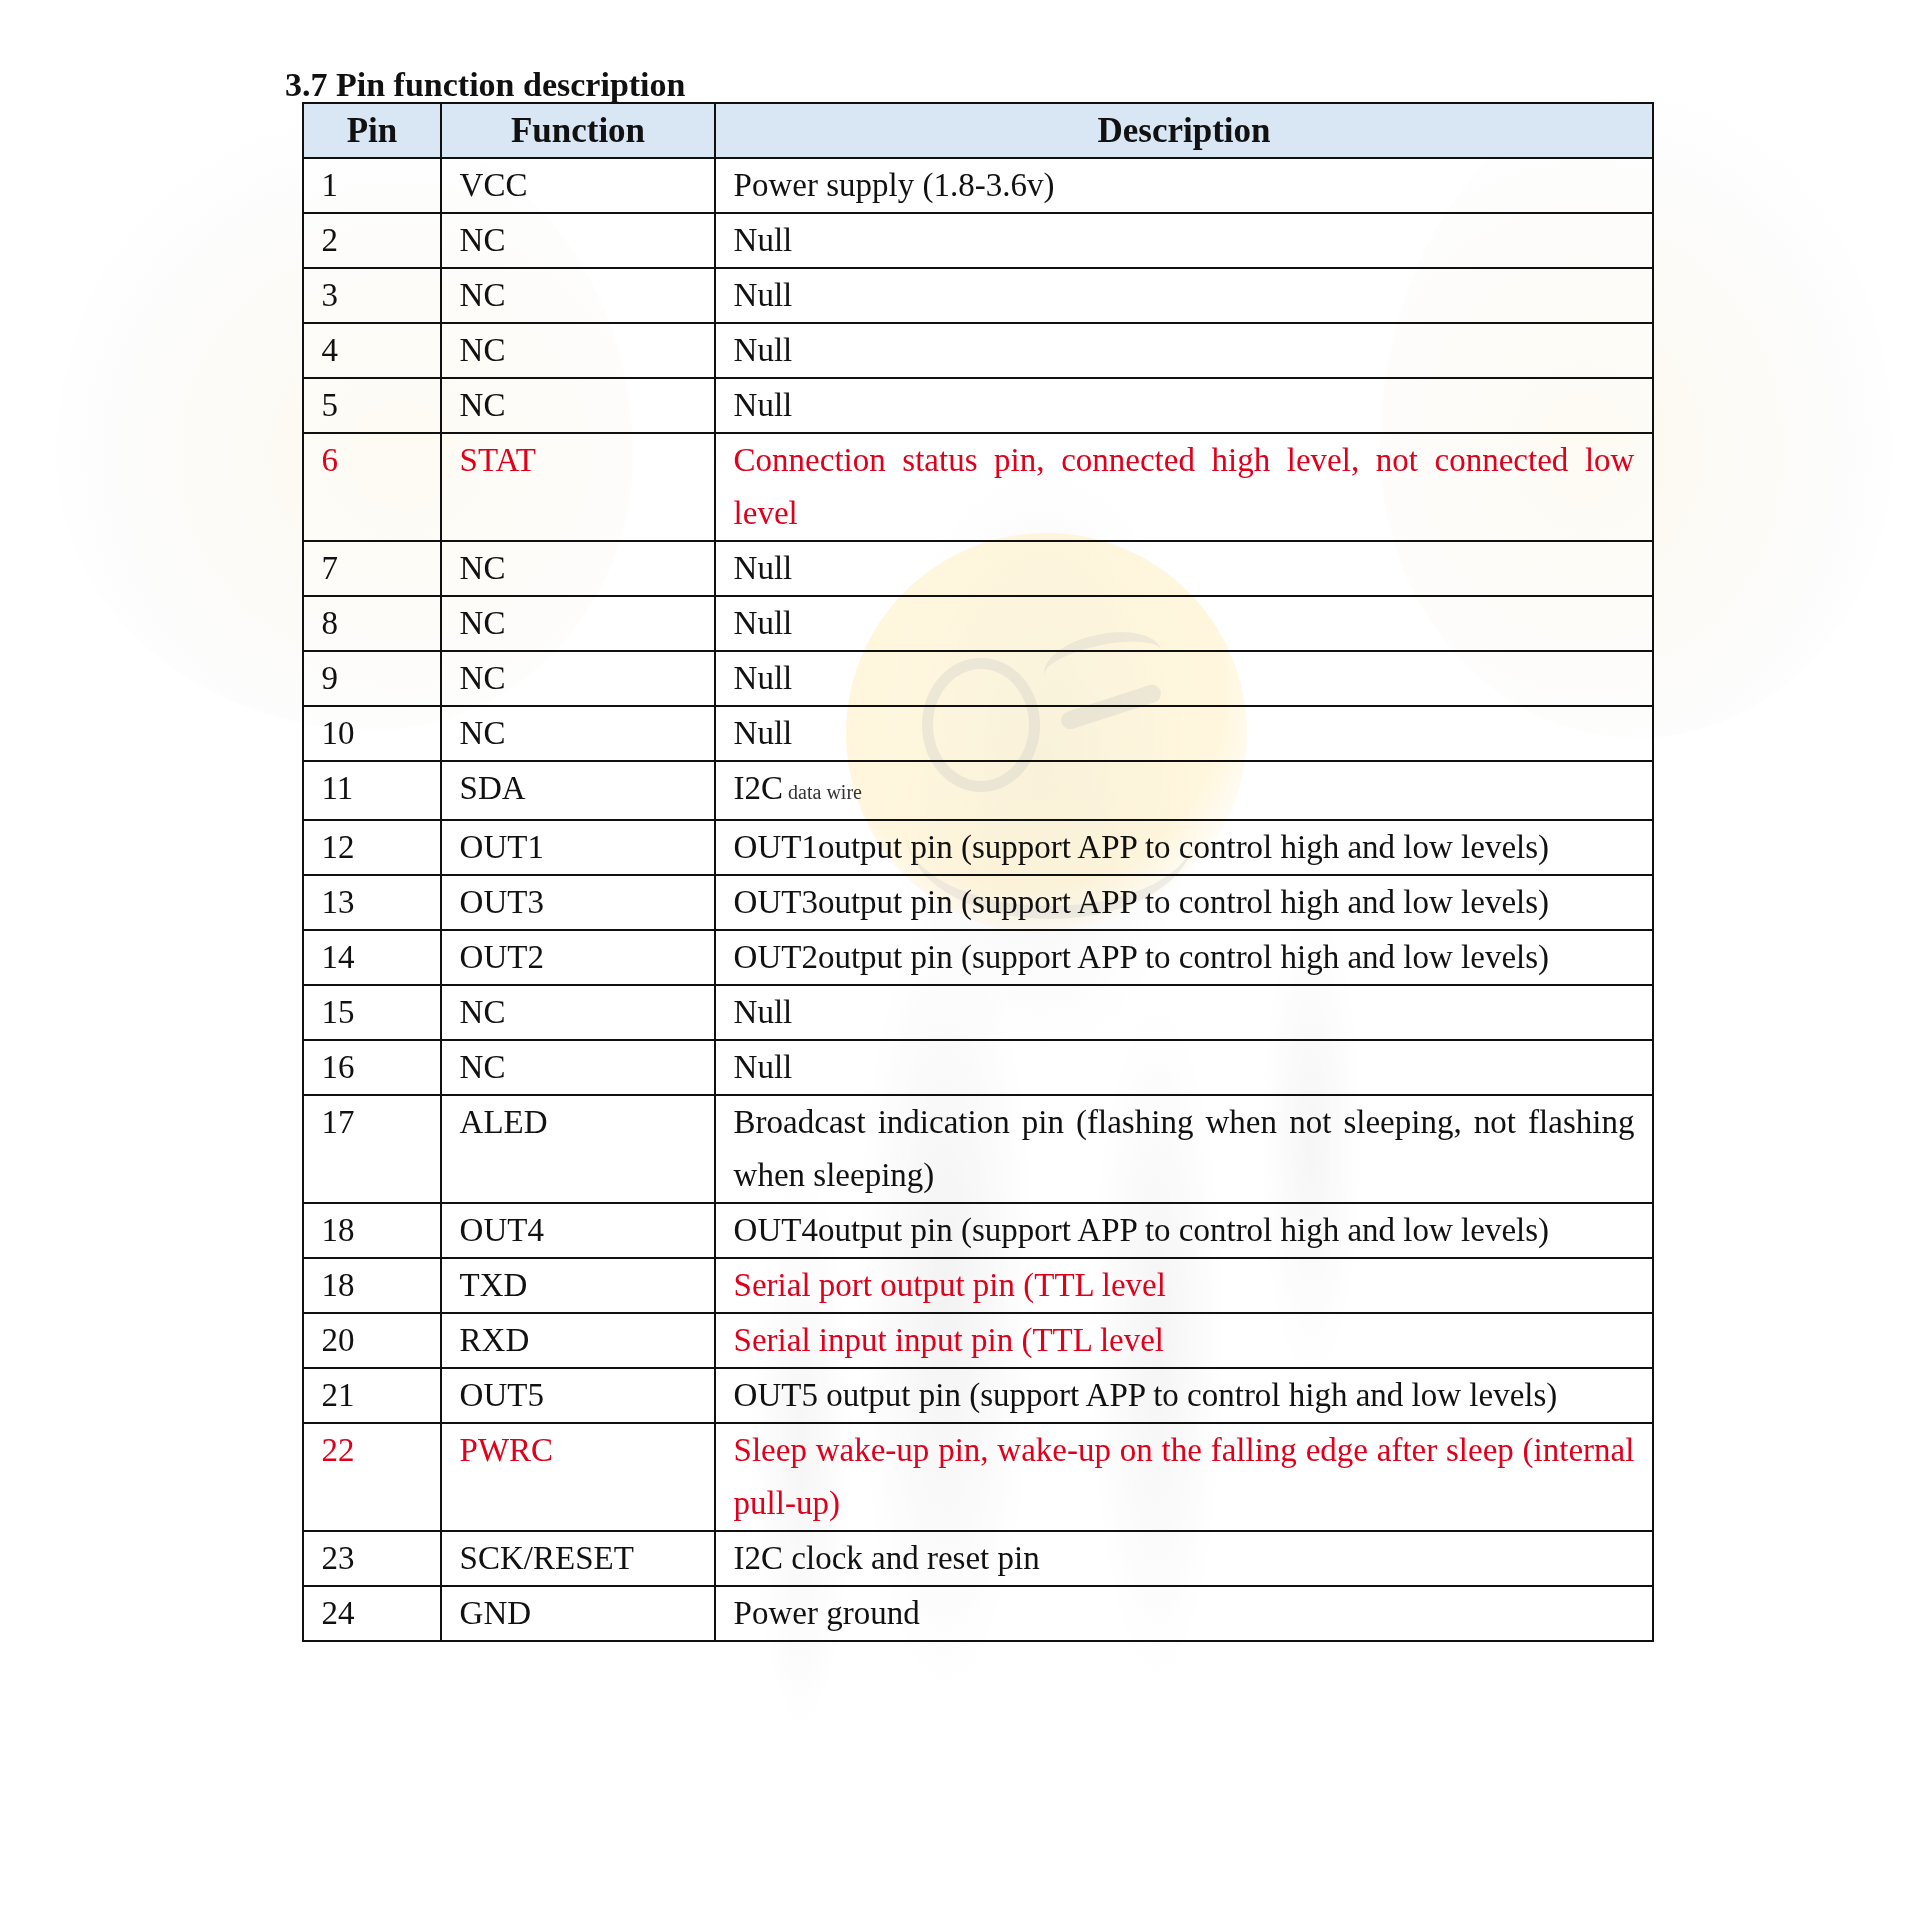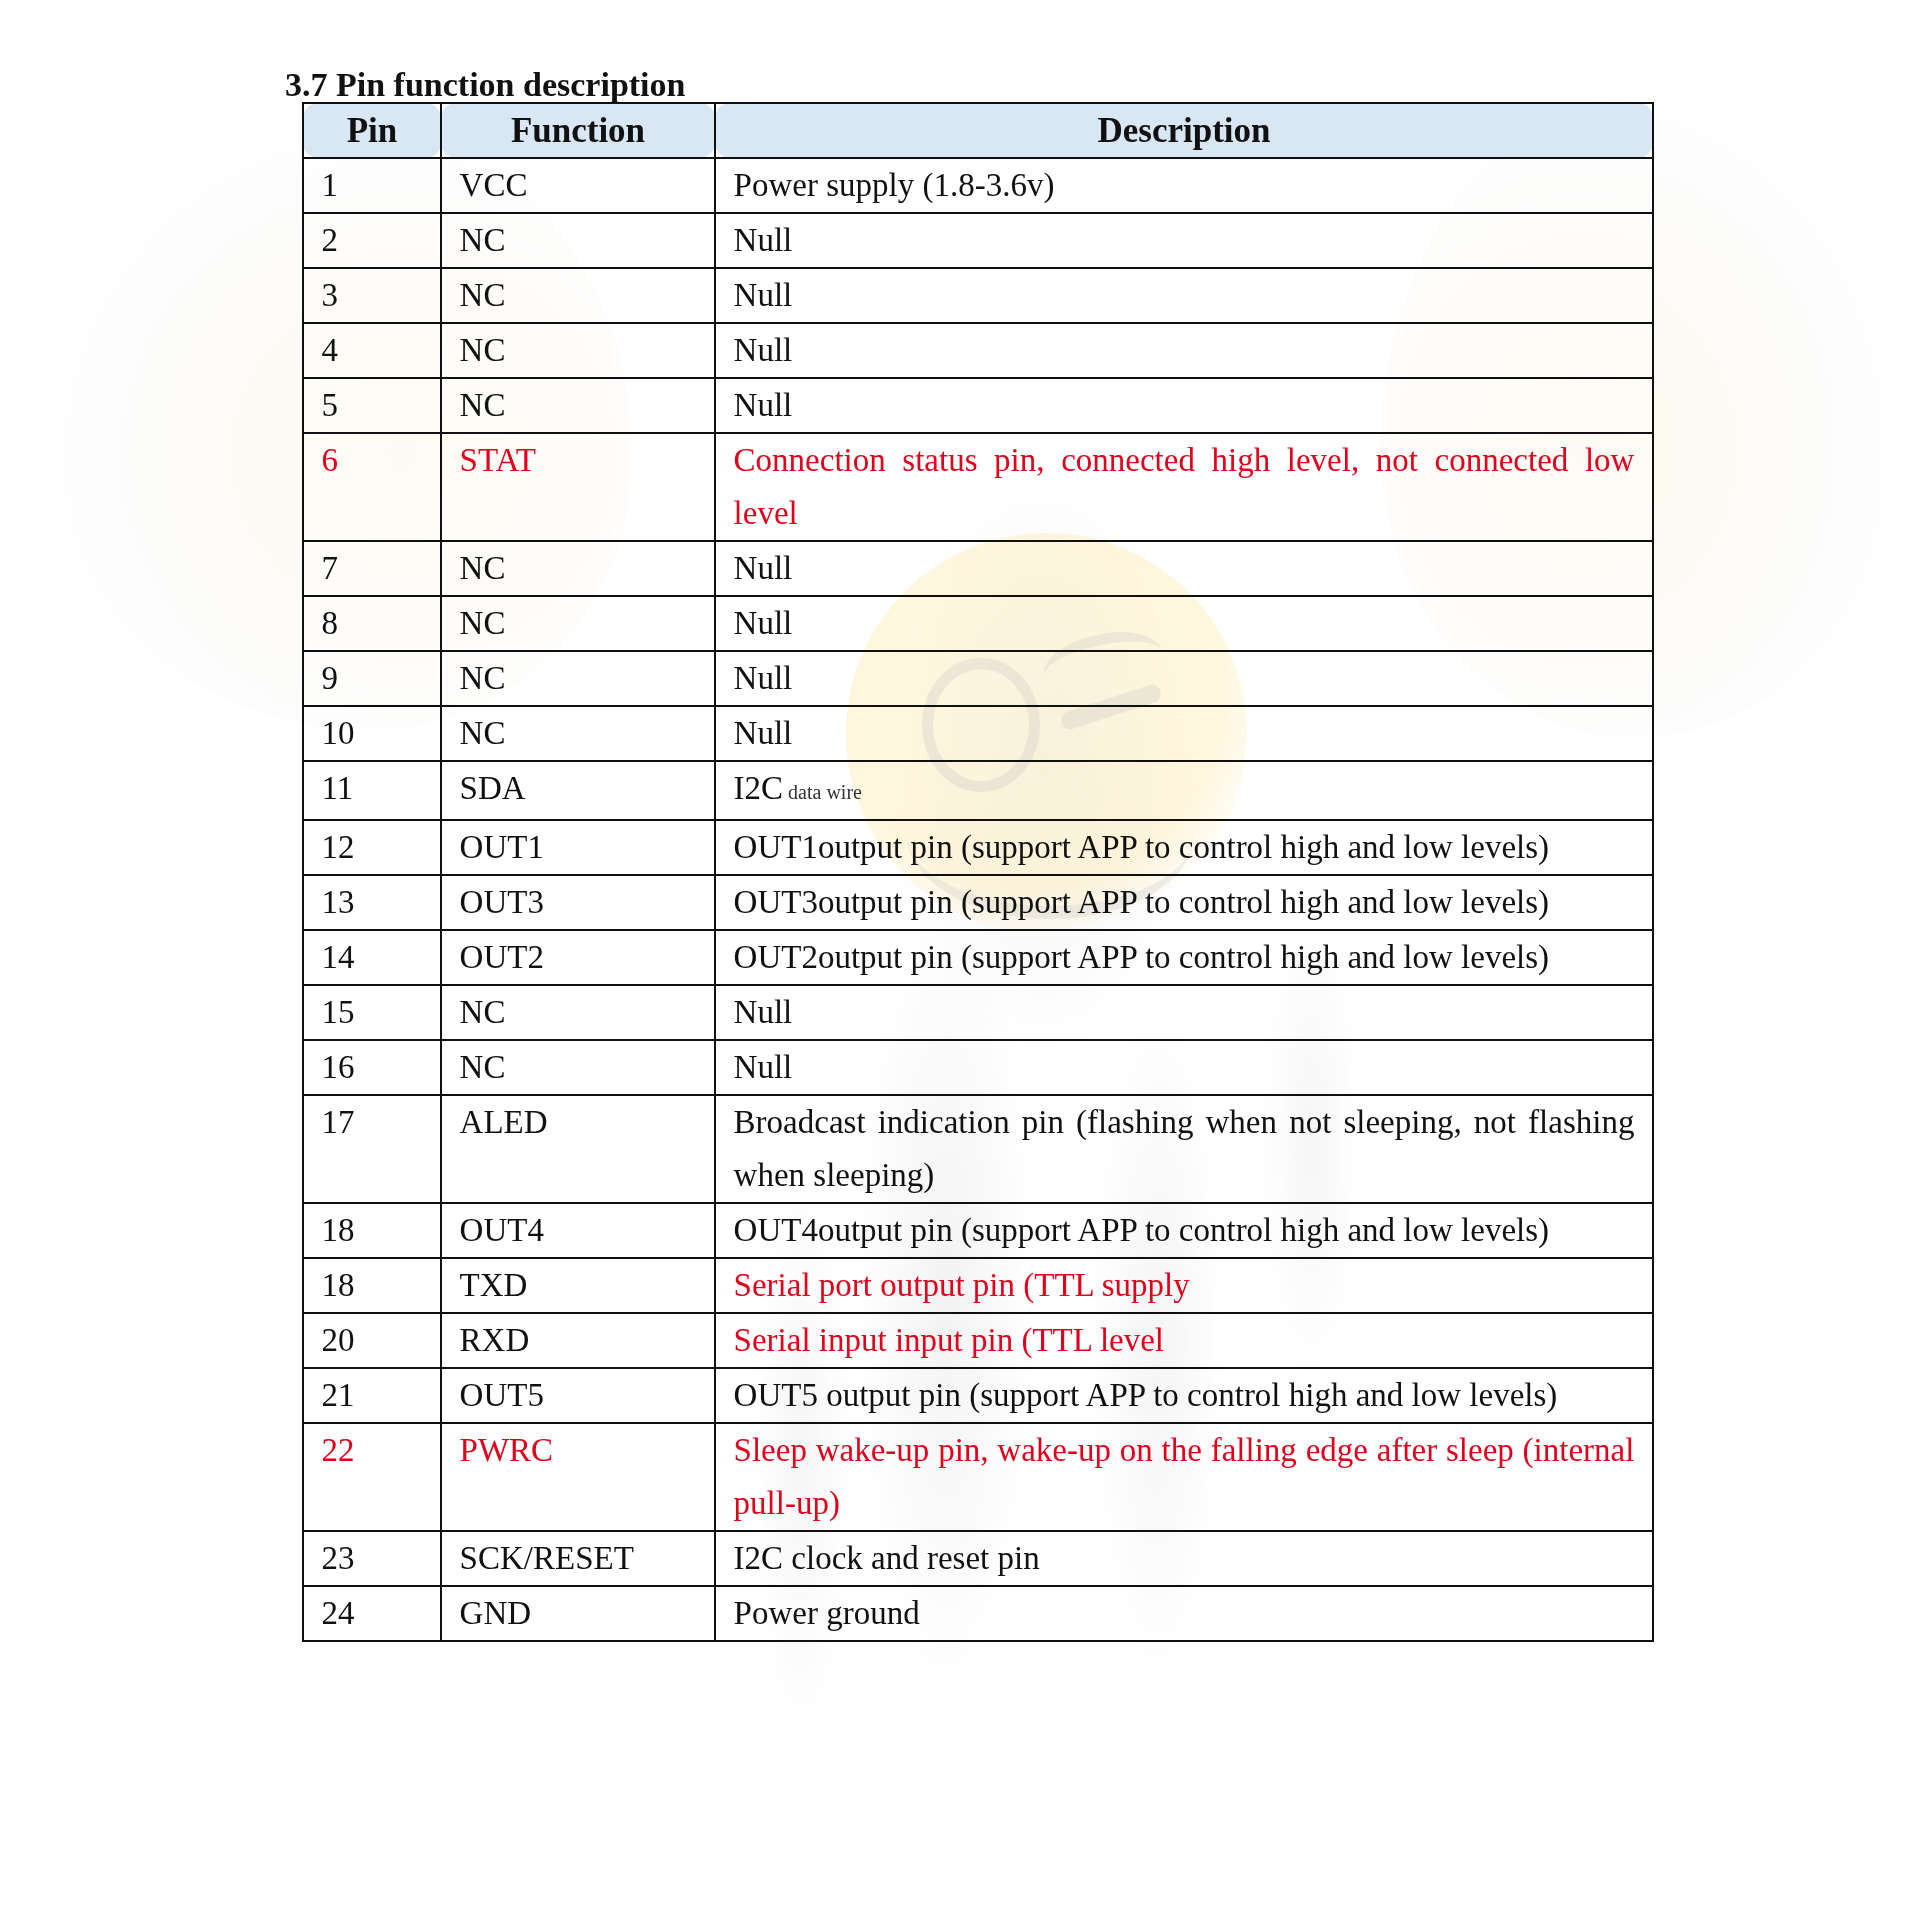--- a/index.html
+++ b/index.html
@@ -90,21 +90,20 @@
     vertical-align: top;
     padding: 0 17.6px;
     overflow: hidden;
   }
   table.pins th {
     background: rgba(214,228,242,0.92);
     font-weight: bold;
     font-size: 35px;
     text-align: center;
     height: 53px;
-    border-radius: 15px;
   }
   table.pins td { background: rgba(255,255,255,0.35); }
   td.desc { text-align: justify; text-align-last: left; margin-top: 24px; }
   .red { color: #e0001b; }
   .small-seg { font-size: 20px; color: #333333; }
 </style>
 </head>
 <body>
 
 <div class="wm wm-egg-left"></div>
@@ -218,21 +217,21 @@
         <td class="desc"><span>Broadcast indication pin (flashing when not sleeping, not flashing when sleeping)</span></td>
       </tr>
       <tr>
         <td>18</td>
         <td>OUT4</td>
         <td class="desc"><span>OUT4output pin (support APP to control high and low levels)</span></td>
       </tr>
       <tr>
         <td>18</td>
         <td>TXD</td>
-        <td class="desc red"><span>Serial port output pin (TTL supply</span></td>
+        <td class="desc red"><span>Serial port output pin (TTL level</span></td>
       </tr>
       <tr>
         <td>20</td>
         <td>RXD</td>
         <td class="desc red"><span>Serial input input pin (TTL level</span></td>
       </tr>
       <tr>
         <td>21</td>
         <td>OUT5</td>
         <td class="desc"><span>OUT5 output pin (support APP to control high and low levels)</span></td>

